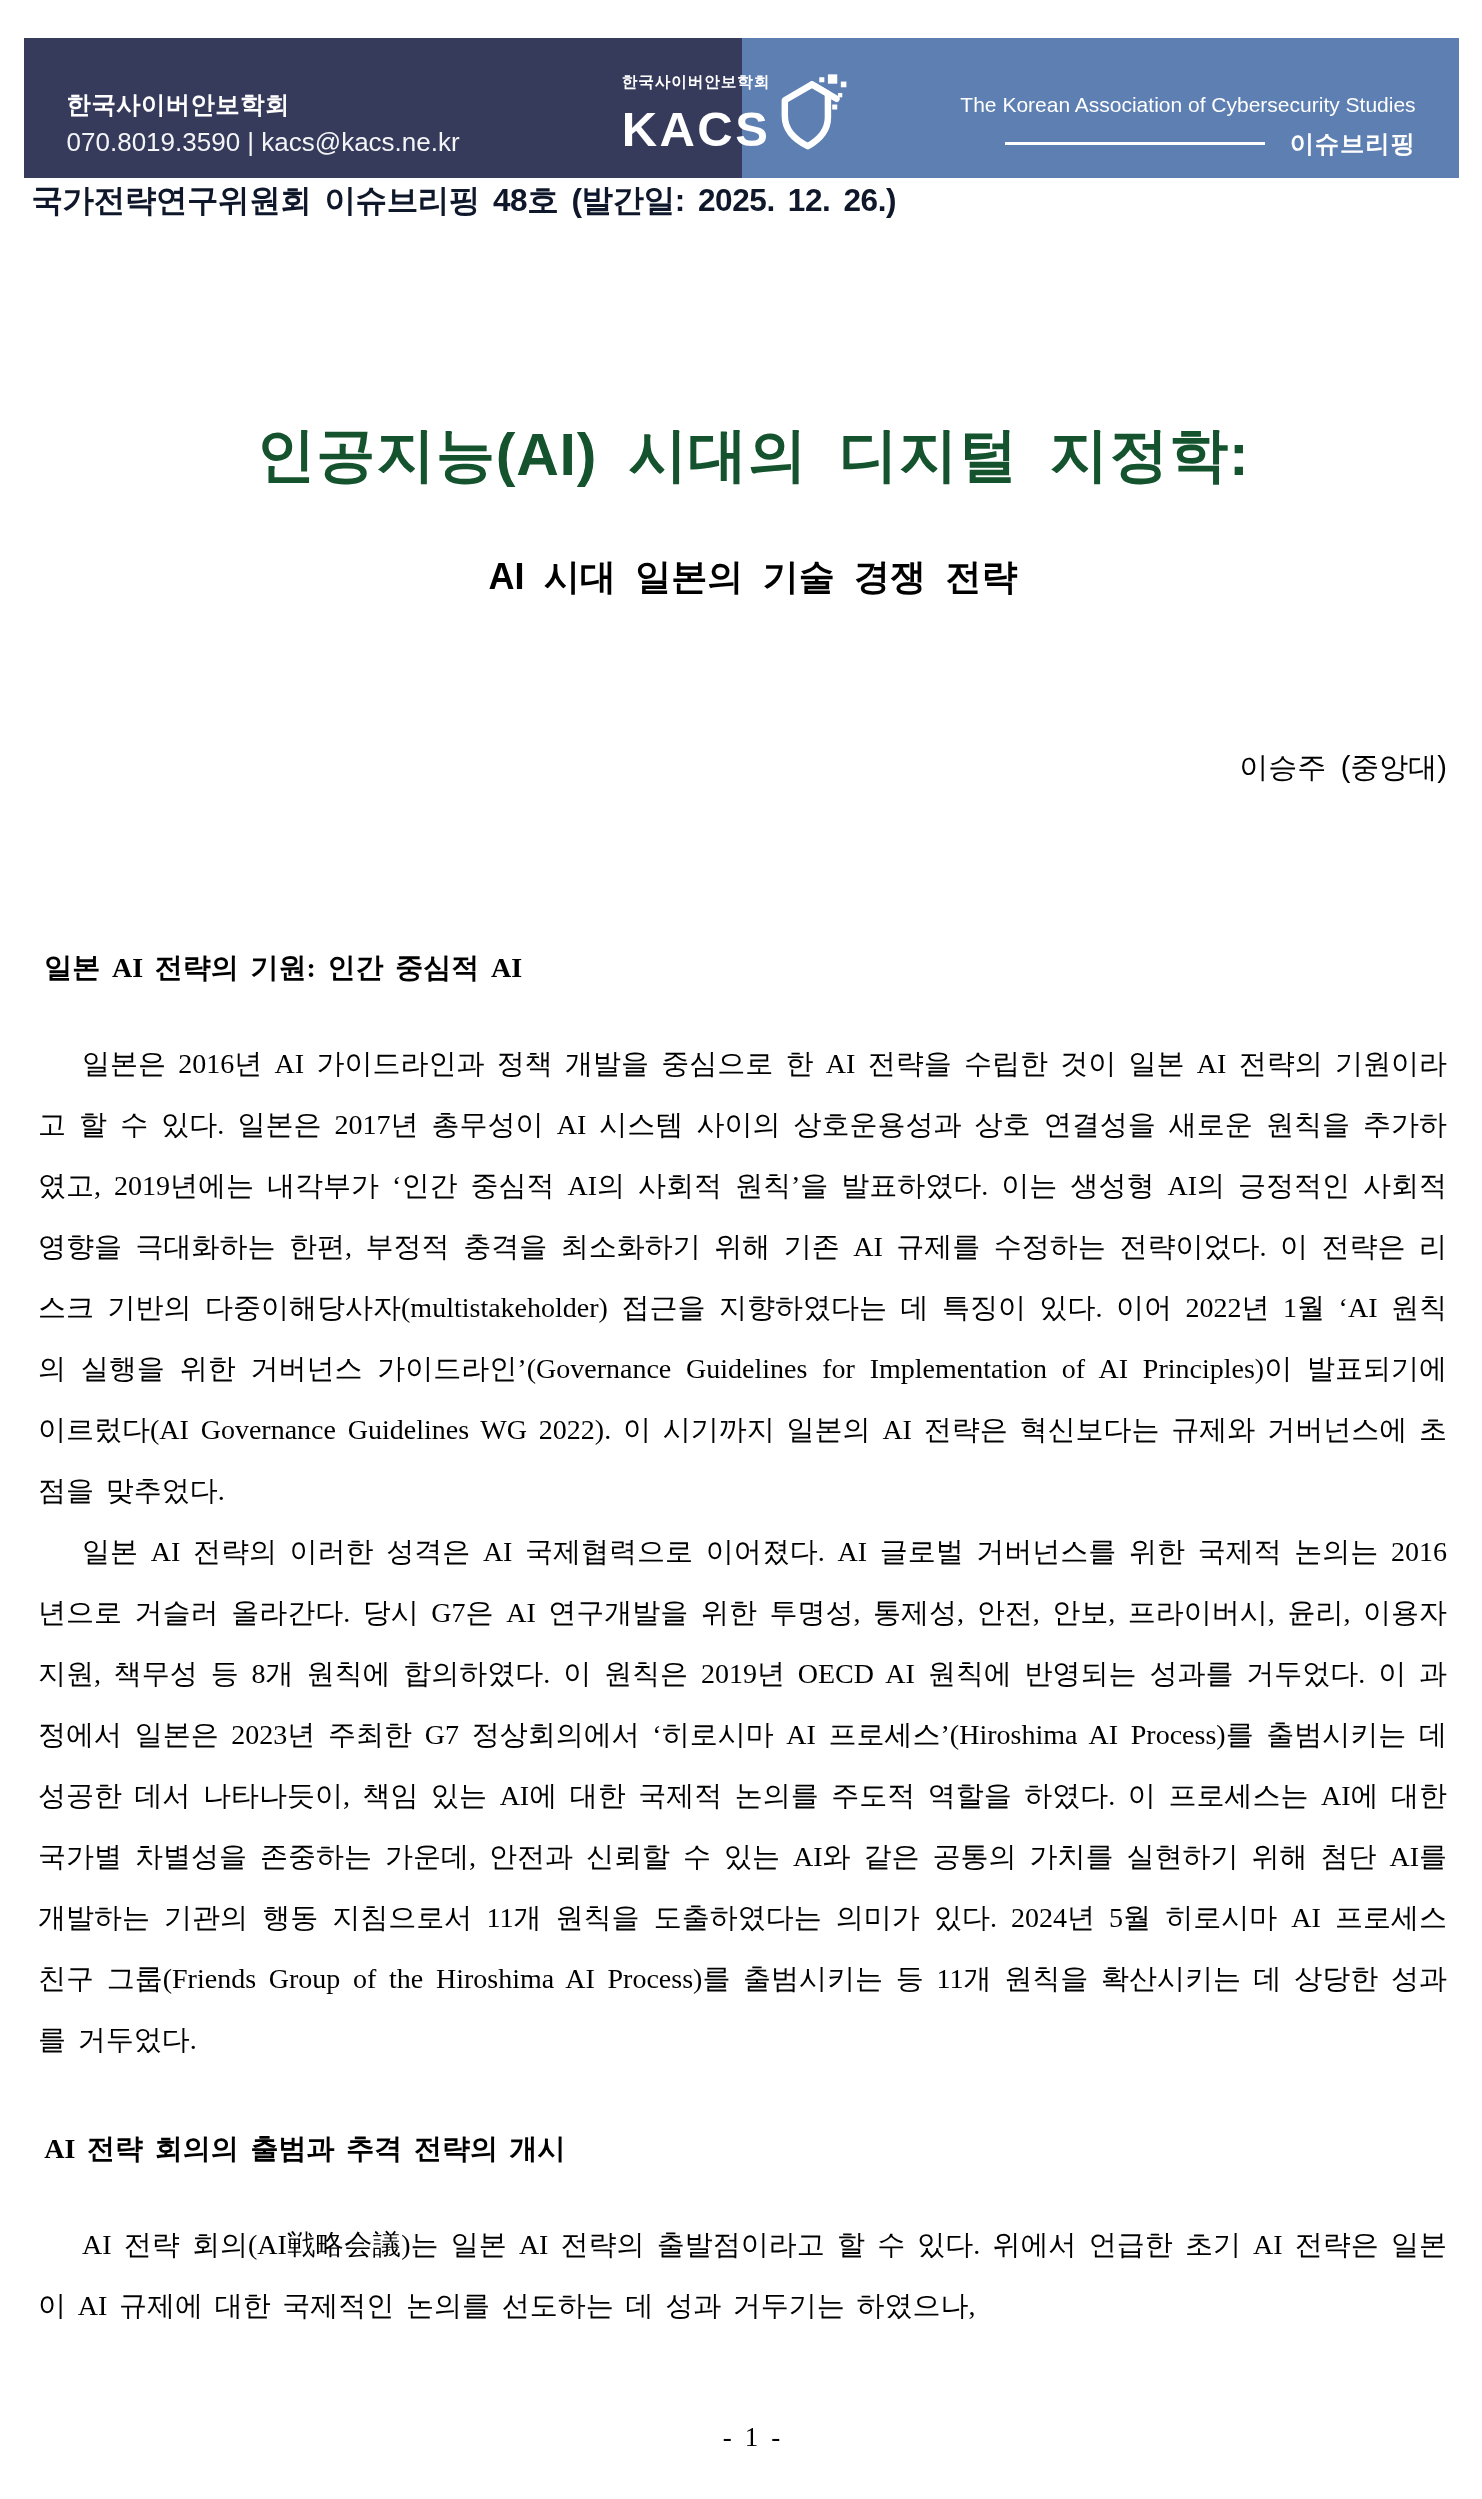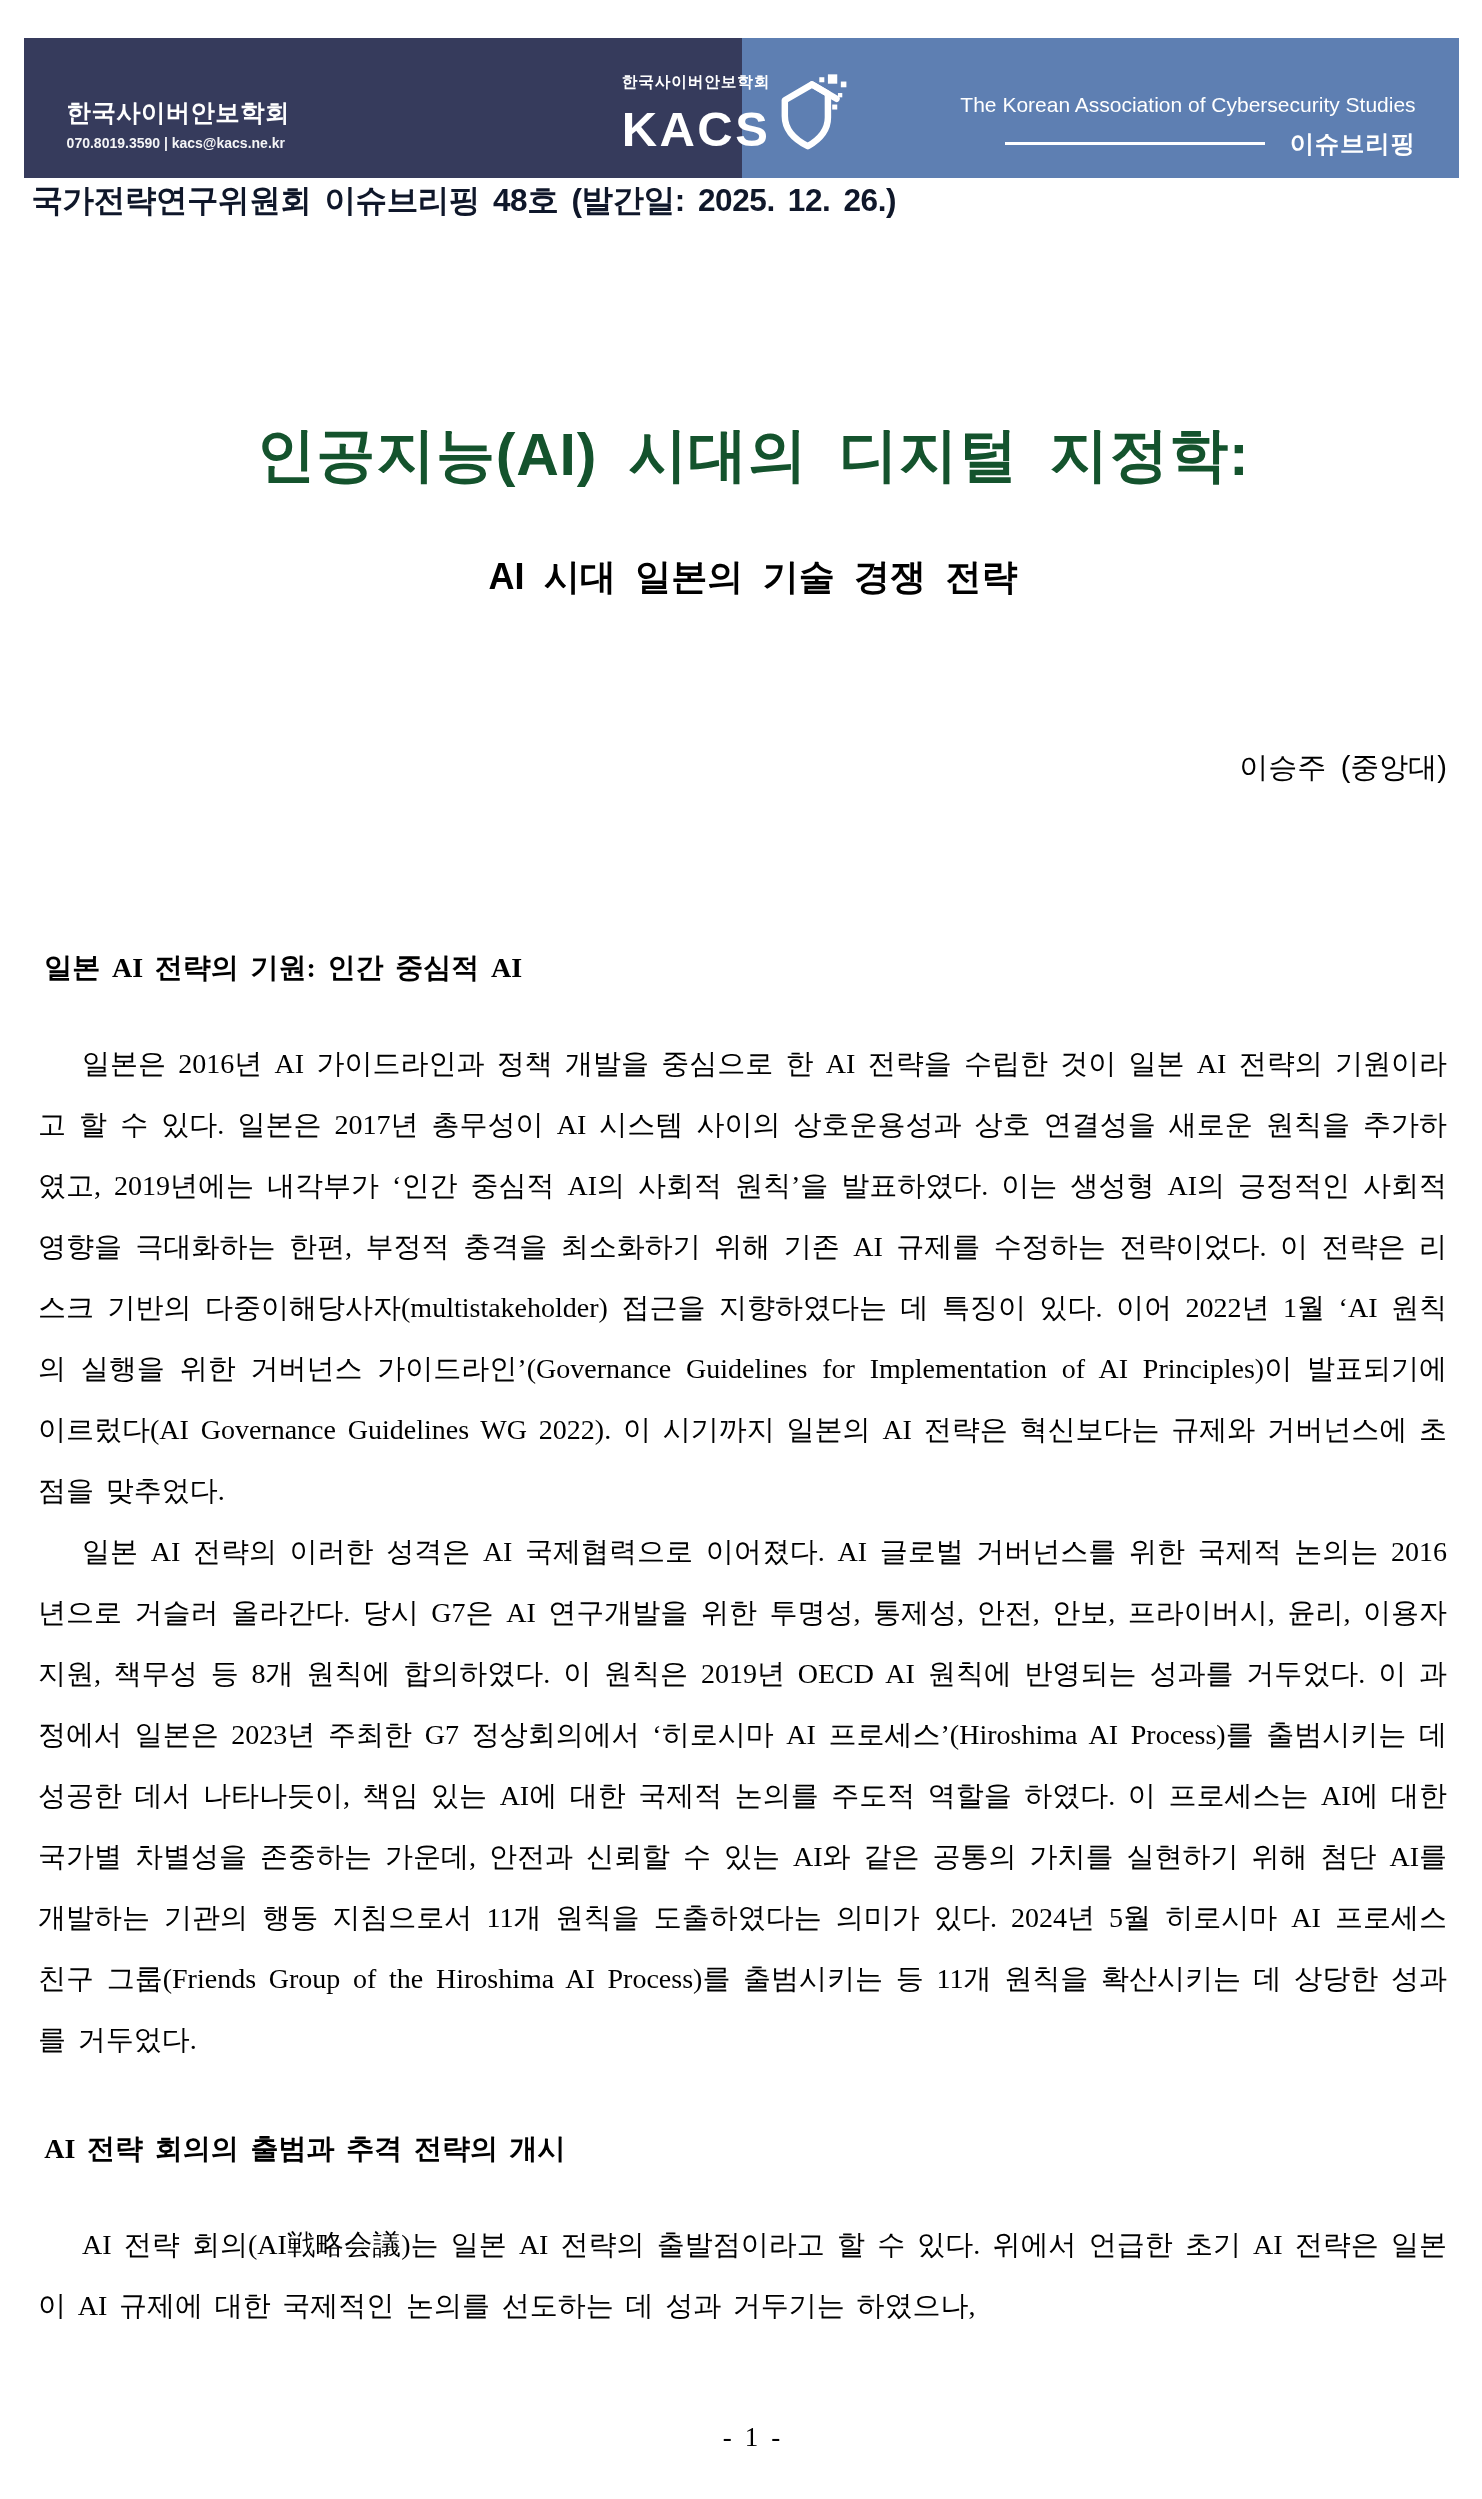--- a/index.html
+++ b/index.html
@@ -27,21 +27,21 @@
     color:#fff;
   }
   .topbar-left{
     padding-left:43px;
     padding-top:31.5px;
     display:flex;
     flex-direction:column;
     gap:6.3px;
   }
   .org-kr{font-size:24.4px;font-weight:700;letter-spacing:0.4px;}
-  .contact{font-size:14px;font-weight:700;opacity:.95;}
+  .contact{font-size:26px;font-weight:400;opacity:.95;}
   .topbar-center{
     position:absolute;
     left:50%; top:50%;
     transform:translate(-53%,-44%);
     display:flex;
     align-items:flex-end;
     gap:4.7px;
   }
   .logo-text{display:flex;flex-direction:column;align-items:center;}
   .logo-small{font-size:15.7px;font-weight:700;letter-spacing:0.8px;white-space:nowrap;}

